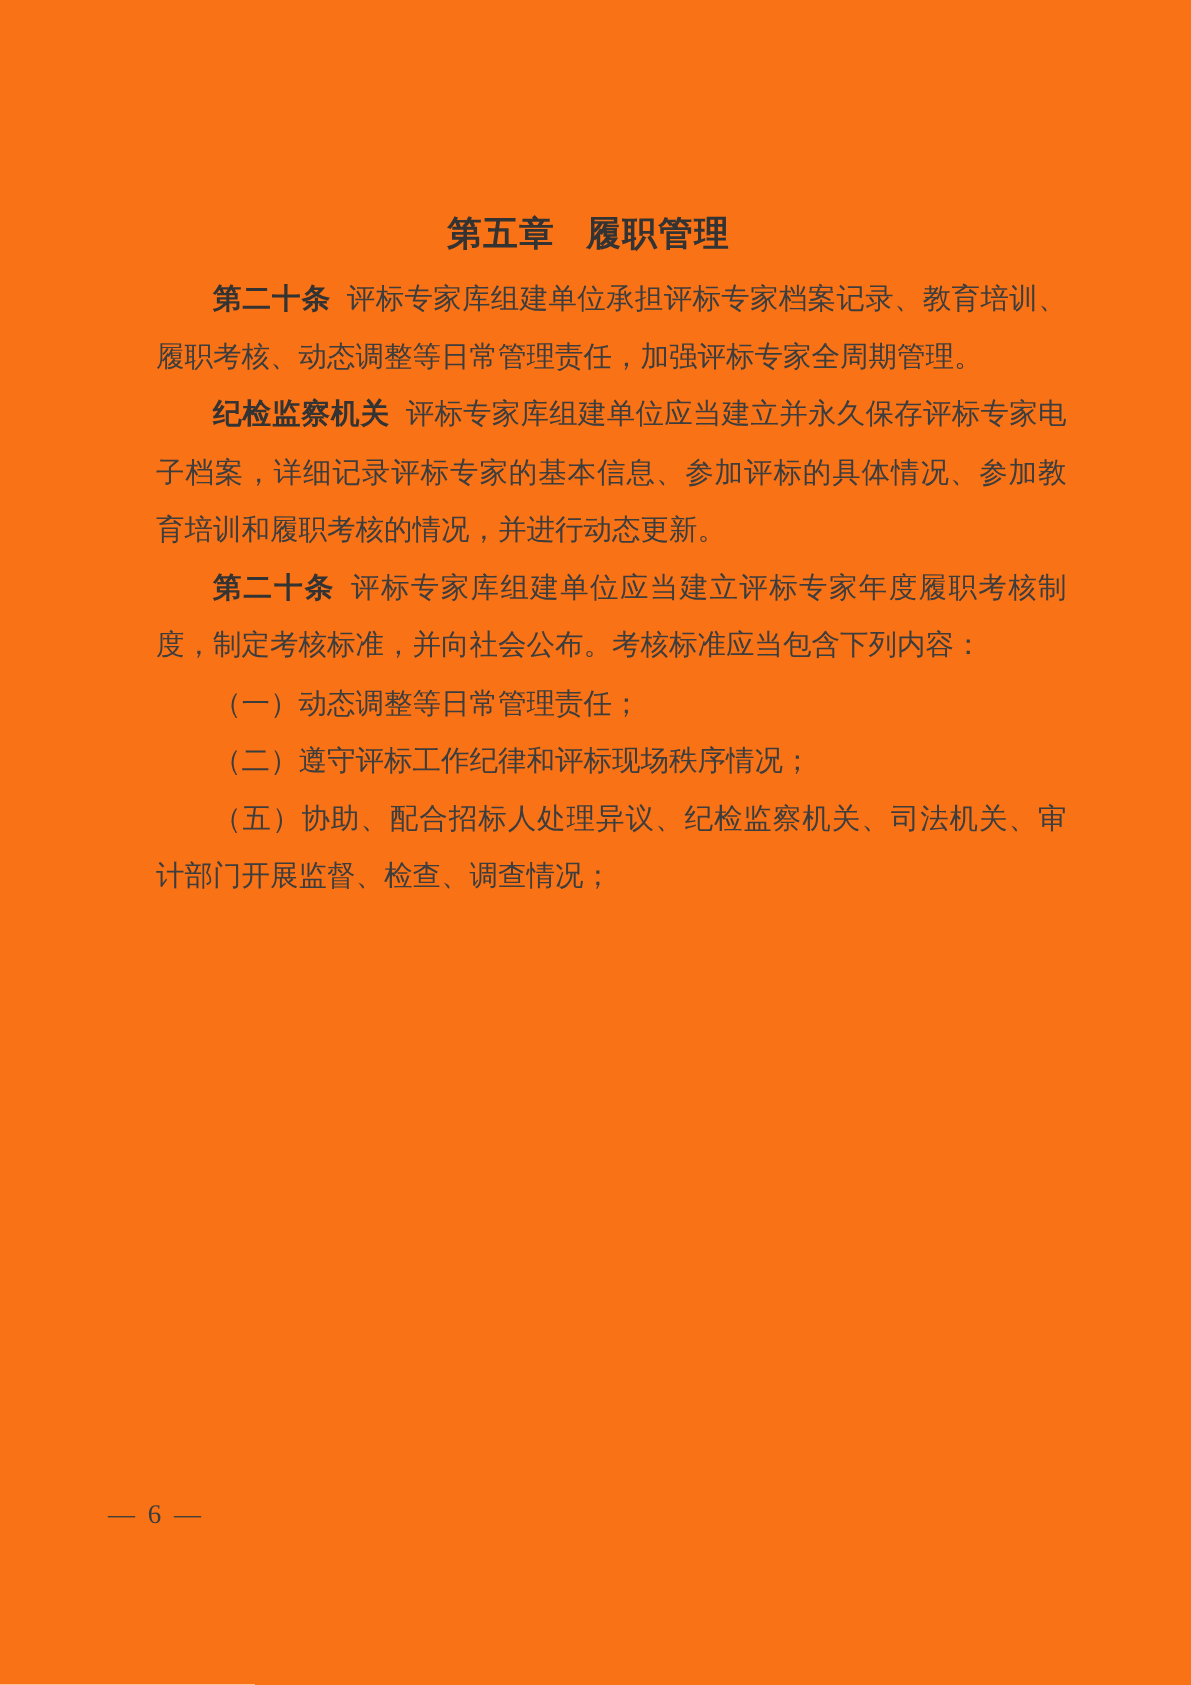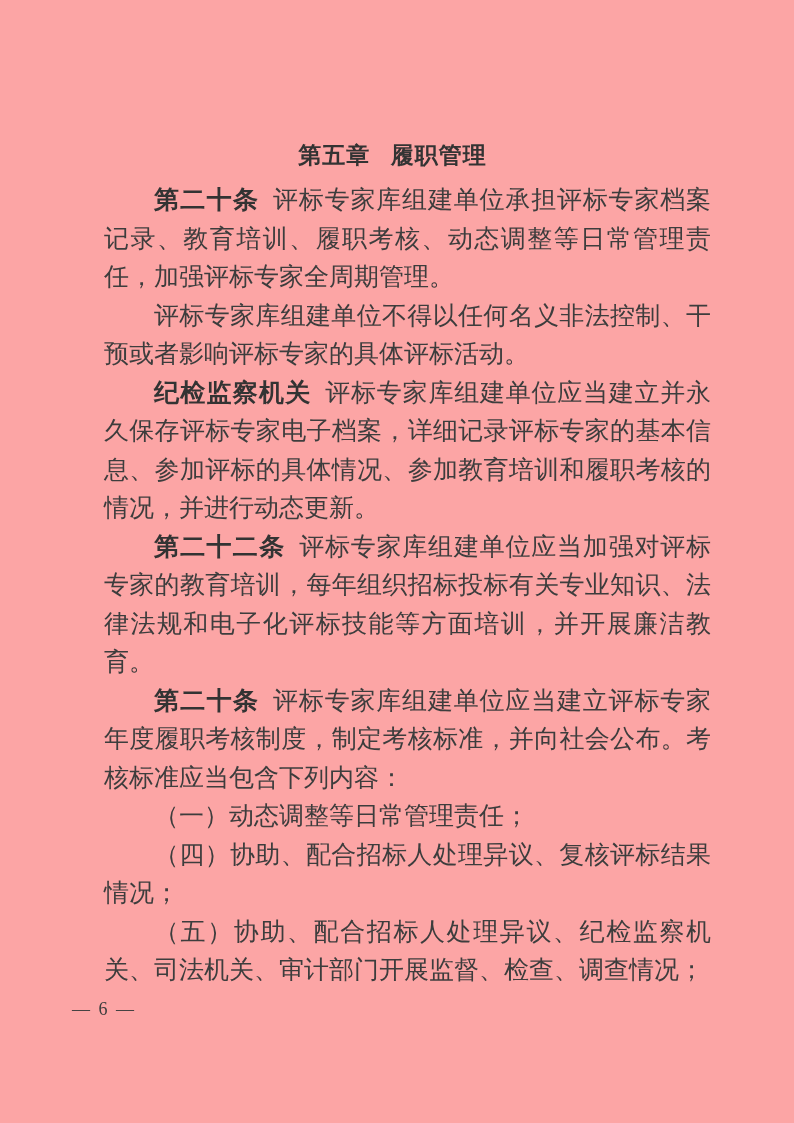--- a/index.html
+++ b/index.html
@@ -4,21 +4,21 @@
 <style>
   html, body {
     margin: 0;
     padding: 0;
     background: #ffffff;
   }
   .page {
     position: relative;
     width: 794px;
     height: 1123px;
-    background: #fca5a5;
+    background: #f97316;
     box-sizing: border-box;
     padding: 141px 113px 0 104px;
     font-family: "Liberation Serif", "DejaVu Serif", serif;
     color: #3d3d3d;
     overflow: hidden;
   }
   .chapter-title {
     margin: 0 0 10px 0;
     text-align: center;
     font-size: 23px;
@@ -26,21 +26,21 @@
     font-weight: 700;
     color: #333333;
     word-spacing: 0.6em;
     letter-spacing: 1px;
   }
   .body-text {
     width: 607px;
   }
   .para {
     margin: 0;
-    font-size: 25px;
+    font-size: 19px;
     line-height: 38.5px;
     text-align: justify;
     text-indent: 2em;
     color: #3d3d3d;
   }
   .lead {
     font-weight: 700;
     color: #333333;
     margin-right: 0.55em;
     letter-spacing: 0.5px;
@@ -55,22 +55,20 @@
     letter-spacing: 2px;
   }
 </style>
 </head>
 <body>
 
 <div class="page">
   <h1 class="chapter-title">第五章 履职管理</h1>
   <div class="body-text" id="paragraphs">
       <p class="para"><span class="lead">第二十条</span><span>评标专家库组建单位承担评标专家档案记录、教育培训、履职考核、动态调整等日常管理责任，加强评标专家全周期管理。</span></p>
-      <p class="para"><span>评标专家库组建单位不得以任何名义非法控制、干预或者影响评标专家的具体评标活动。</span></p>
       <p class="para"><span class="lead">纪检监察机关</span><span>评标专家库组建单位应当建立并永久保存评标专家电子档案，详细记录评标专家的基本信息、参加评标的具体情况、参加教育培训和履职考核的情况，并进行动态更新。</span></p>
-      <p class="para"><span class="lead">第二十二条</span><span>评标专家库组建单位应当加强对评标专家的教育培训，每年组织招标投标有关专业知识、法律法规和电子化评标技能等方面培训，并开展廉洁教育。</span></p>
       <p class="para"><span class="lead">第二十条</span><span>评标专家库组建单位应当建立评标专家年度履职考核制度，制定考核标准，并向社会公布。考核标准应当包含下列内容：</span></p>
       <p class="para"><span>（一）动态调整等日常管理责任；</span></p>
-      <p class="para"><span>（四）协助、配合招标人处理异议、复核评标结果情况；</span></p>
+      <p class="para"><span>（二）遵守评标工作纪律和评标现场秩序情况；</span></p>
       <p class="para"><span>（五）协助、配合招标人处理异议、纪检监察机关、司法机关、审计部门开展监督、检查、调查情况；</span></p>
     </div>
   <div class="page-number">— 6 —</div>
 </div>
 
 </body></html>

